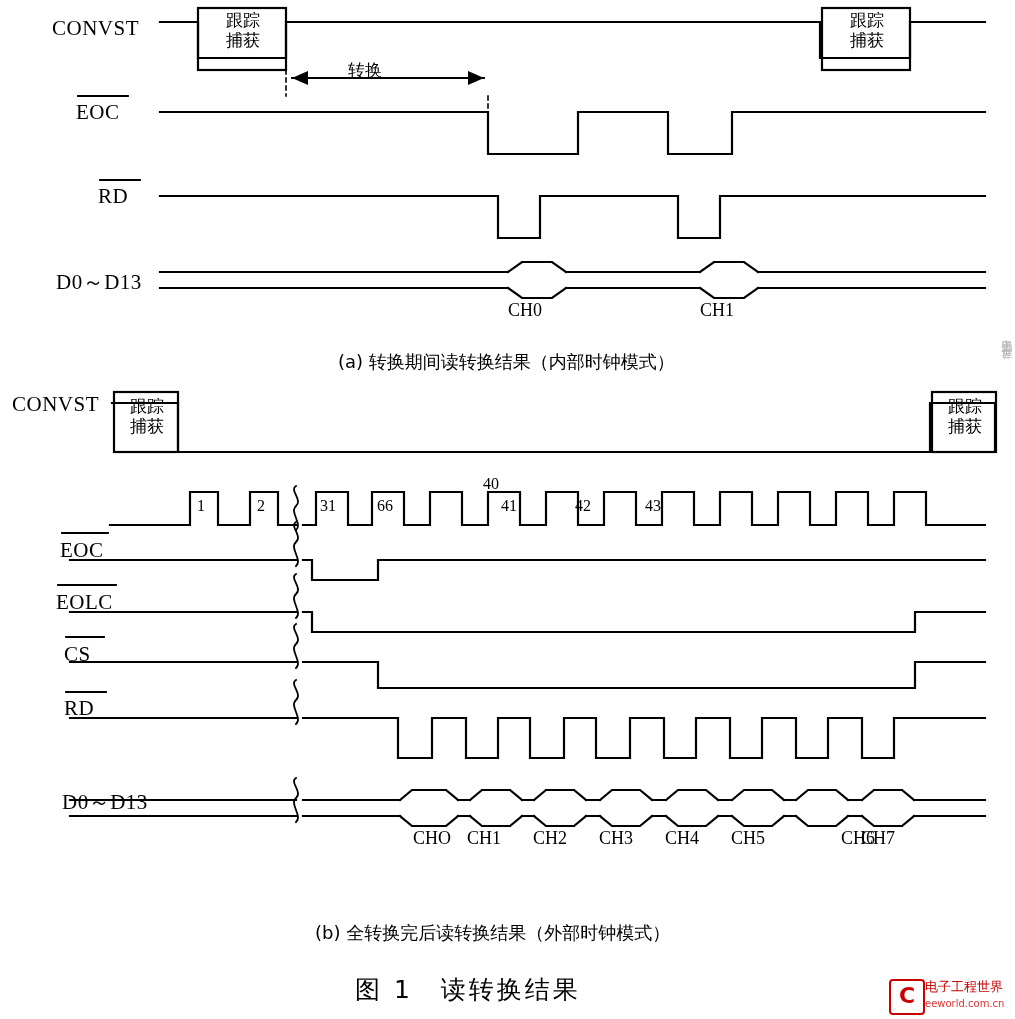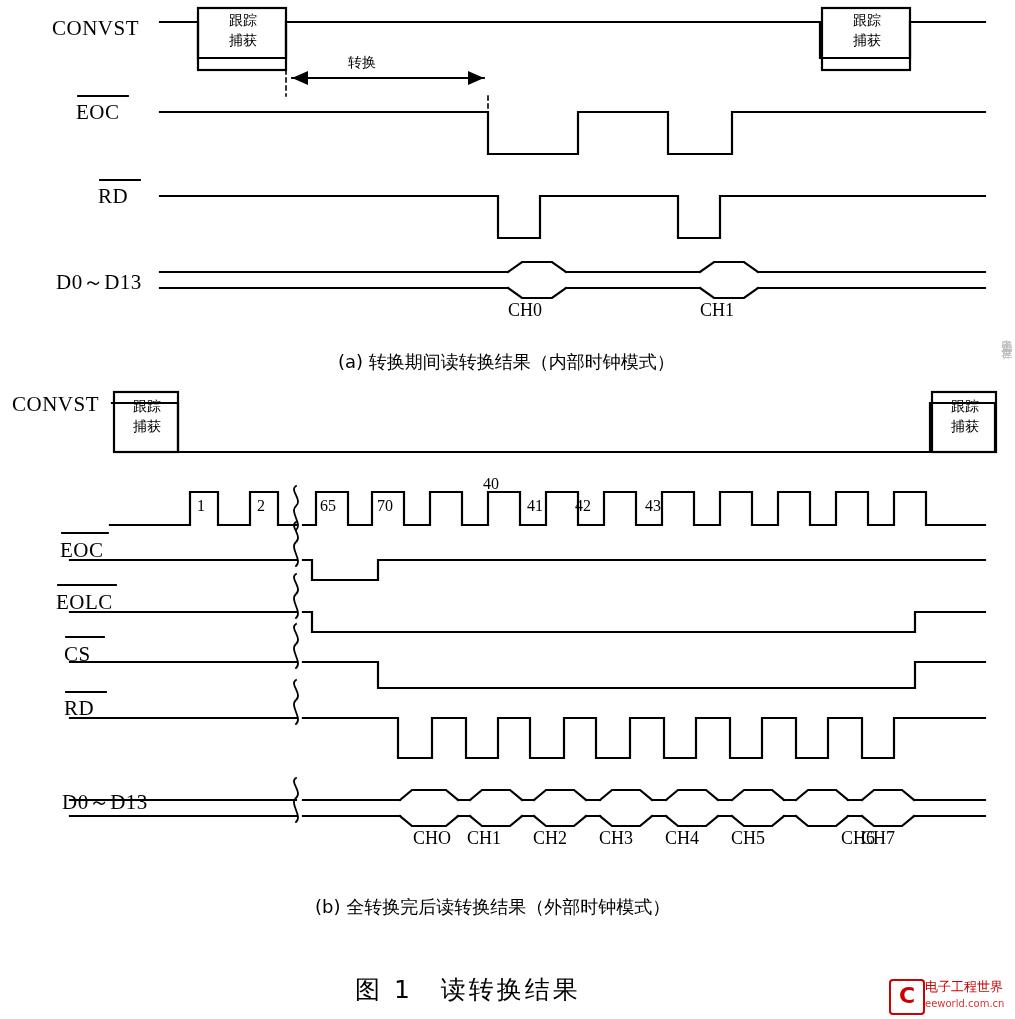--- a/index.html
+++ b/index.html
@@ -1,20 +1,20 @@
 <!DOCTYPE html>
 <html><head>
 <meta charset="utf-8">
 <style>
   html,body{margin:0;padding:0;background:#fff;}
   body{width:1015px;height:1019px;position:relative;font-family:"Liberation Serif",serif;color:#000;}
   .fig{position:absolute;left:0;top:0;width:1015px;height:1019px;}
   .lbl{position:absolute;white-space:nowrap;font-family:"Liberation Serif",serif;}
   .sig{font-size:21px;letter-spacing:0.5px;}
-  .cjk{font-family:"DejaVu Sans","Liberation Sans",sans-serif;font-size:14px;line-height:20px;}
+  .cjk{font-family:"DejaVu Sans","Liberation Sans",sans-serif;font-size:17px;line-height:20px;}
   .cap{font-family:"DejaVu Sans","Liberation Sans",sans-serif;font-size:18px;}
   .figtitle{font-family:"DejaVu Sans","Liberation Sans",sans-serif;font-size:25px;letter-spacing:3px;}
   .chname{font-family:"Liberation Serif",serif;font-size:18px;}
   .clknum{font-family:"Liberation Serif",serif;font-size:16px;}
   .wmbox{position:absolute;right:6px;bottom:6px;width:120px;height:36px;}
   .wmlogo{position:absolute;left:0;top:2px;width:32px;height:32px;border:2px solid #c00;border-radius:4px;color:#c00;font-family:"DejaVu Sans",sans-serif;font-size:22px;text-align:center;line-height:30px;font-weight:bold;}
   .wmtxt{position:absolute;left:36px;top:2px;font-family:"DejaVu Sans",sans-serif;font-size:13px;color:#c00;line-height:16px;}
   .wmtxt small{font-size:10px;color:#d33;}
   .sidewm{position:absolute;right:2px;top:330px;writing-mode:vertical-rl;font-family:"DejaVu Sans",sans-serif;font-size:11px;color:#bbb;letter-spacing:2px;}
 </style>
@@ -114,60 +114,60 @@
 
     <path d="M862,800 L874,790 L902,790 L914,800"></path>
     <path d="M862,816 L874,826 L902,826 L914,816"></path>
     <path d="M914,800 L985,800 M914,816 L985,816"></path>
   </g>
 </svg>
 
 <div class="lbl sig" style="left:52px;top:16px;">CONVST</div>
 <div class="lbl cjk" style="left:208px;top:10px;width:70px;text-align:center;">跟踪<br>捕获</div>
 <div class="lbl cjk" style="left:832px;top:10px;width:70px;text-align:center;">跟踪<br>捕获</div>
-<div class="lbl cjk" style="left:348px;top:52px;">转换</div>
+<div class="lbl cjk" style="left:348px;top:60px;">转换</div>
 
 <div class="lbl sig" style="left:76px;top:100px;">EOC</div>
 <div class="lbl sig" style="left:98px;top:184px;">RD</div>
 <div class="lbl sig" style="left:56px;top:268px;">D0～D13</div>
 
 <div class="lbl chname" style="left:508px;top:300px;">CH0</div>
 <div class="lbl chname" style="left:700px;top:300px;">CH1</div>
 
 <div class="lbl cap" style="left:338px;top:350px;text-align:right;">(a) 转换期间读转换结果（内部时钟模式）</div>
 
 <div class="lbl sig" style="left:12px;top:392px;">CONVST</div>
 <div class="lbl cjk" style="left:122px;top:396px;width:50px;text-align:center;">跟踪<br>捕获</div>
 <div class="lbl cjk" style="left:940px;top:396px;width:50px;text-align:center;">跟踪<br>捕获</div>
 
 <div class="lbl clknum" style="left:197px;top:497px;">1</div>
 <div class="lbl clknum" style="left:257px;top:497px;">2</div>
-<div class="lbl clknum" style="left:320px;top:497px;">65</div>
-<div class="lbl clknum" style="left:377px;top:497px;">70</div>
+<div class="lbl clknum" style="left:320px;top:497px;">31</div>
+<div class="lbl clknum" style="left:377px;top:497px;">66</div>
 <div class="lbl clknum" style="left:443px;top:475px;margin-left:40px;">40</div>
-<div class="lbl clknum" style="left:527px;top:497px;">41</div>
+<div class="lbl clknum" style="left:501px;top:497px;">41</div>
 <div class="lbl clknum" style="left:575px;top:497px;">42</div>
 <div class="lbl clknum" style="left:645px;top:497px;">43</div>
 
 <div class="lbl sig" style="left:60px;top:538px;">EOC</div>
 <div class="lbl sig" style="left:56px;top:590px;font-family:Liberation Serif, serif;">EOLC</div>
 <div class="lbl sig" style="left:64px;top:642px;">CS</div>
 <div class="lbl sig" style="left:64px;top:696px;">RD</div>
 <div class="lbl sig" style="left:62px;top:788px;">D0～D13</div>
 
 <div class="lbl chname" style="left:400px;top:828px;margin-left:13px;">CHO</div>
 <div class="lbl chname" style="left:467px;top:828px;">CH1</div>
 <div class="lbl chname" style="left:533px;top:828px;">CH2</div>
 <div class="lbl chname" style="left:599px;top:828px;">CH3</div>
 <div class="lbl chname" style="left:665px;top:828px;">CH4</div>
 <div class="lbl chname" style="left:731px;top:828px;">CH5</div>
 <div class="lbl chname" style="left:841px;top:828px;">CH6</div>
 <div class="lbl chname" style="left:861px;top:828px;font-family:Liberation Serif, serif;">CH7</div>
 
-<div class="lbl cap" style="left:315px;top:895px;">(b) 全转换完后读转换结果（外部时钟模式）</div>
+<div class="lbl cap" style="left:315px;top:921px;">(b) 全转换完后读转换结果（外部时钟模式）</div>
 
 <div class="lbl figtitle" style="left:355px;top:973px;">图 1　读转换结果</div>
 
 <div class="sidewm">电子工程世界</div>
 <div class="wmbox">
   <div class="wmlogo">C</div>
   <div class="wmtxt">
     <span>电子工程世界</span><br>
     <small>eeworld.com.cn</small>
   </div>

